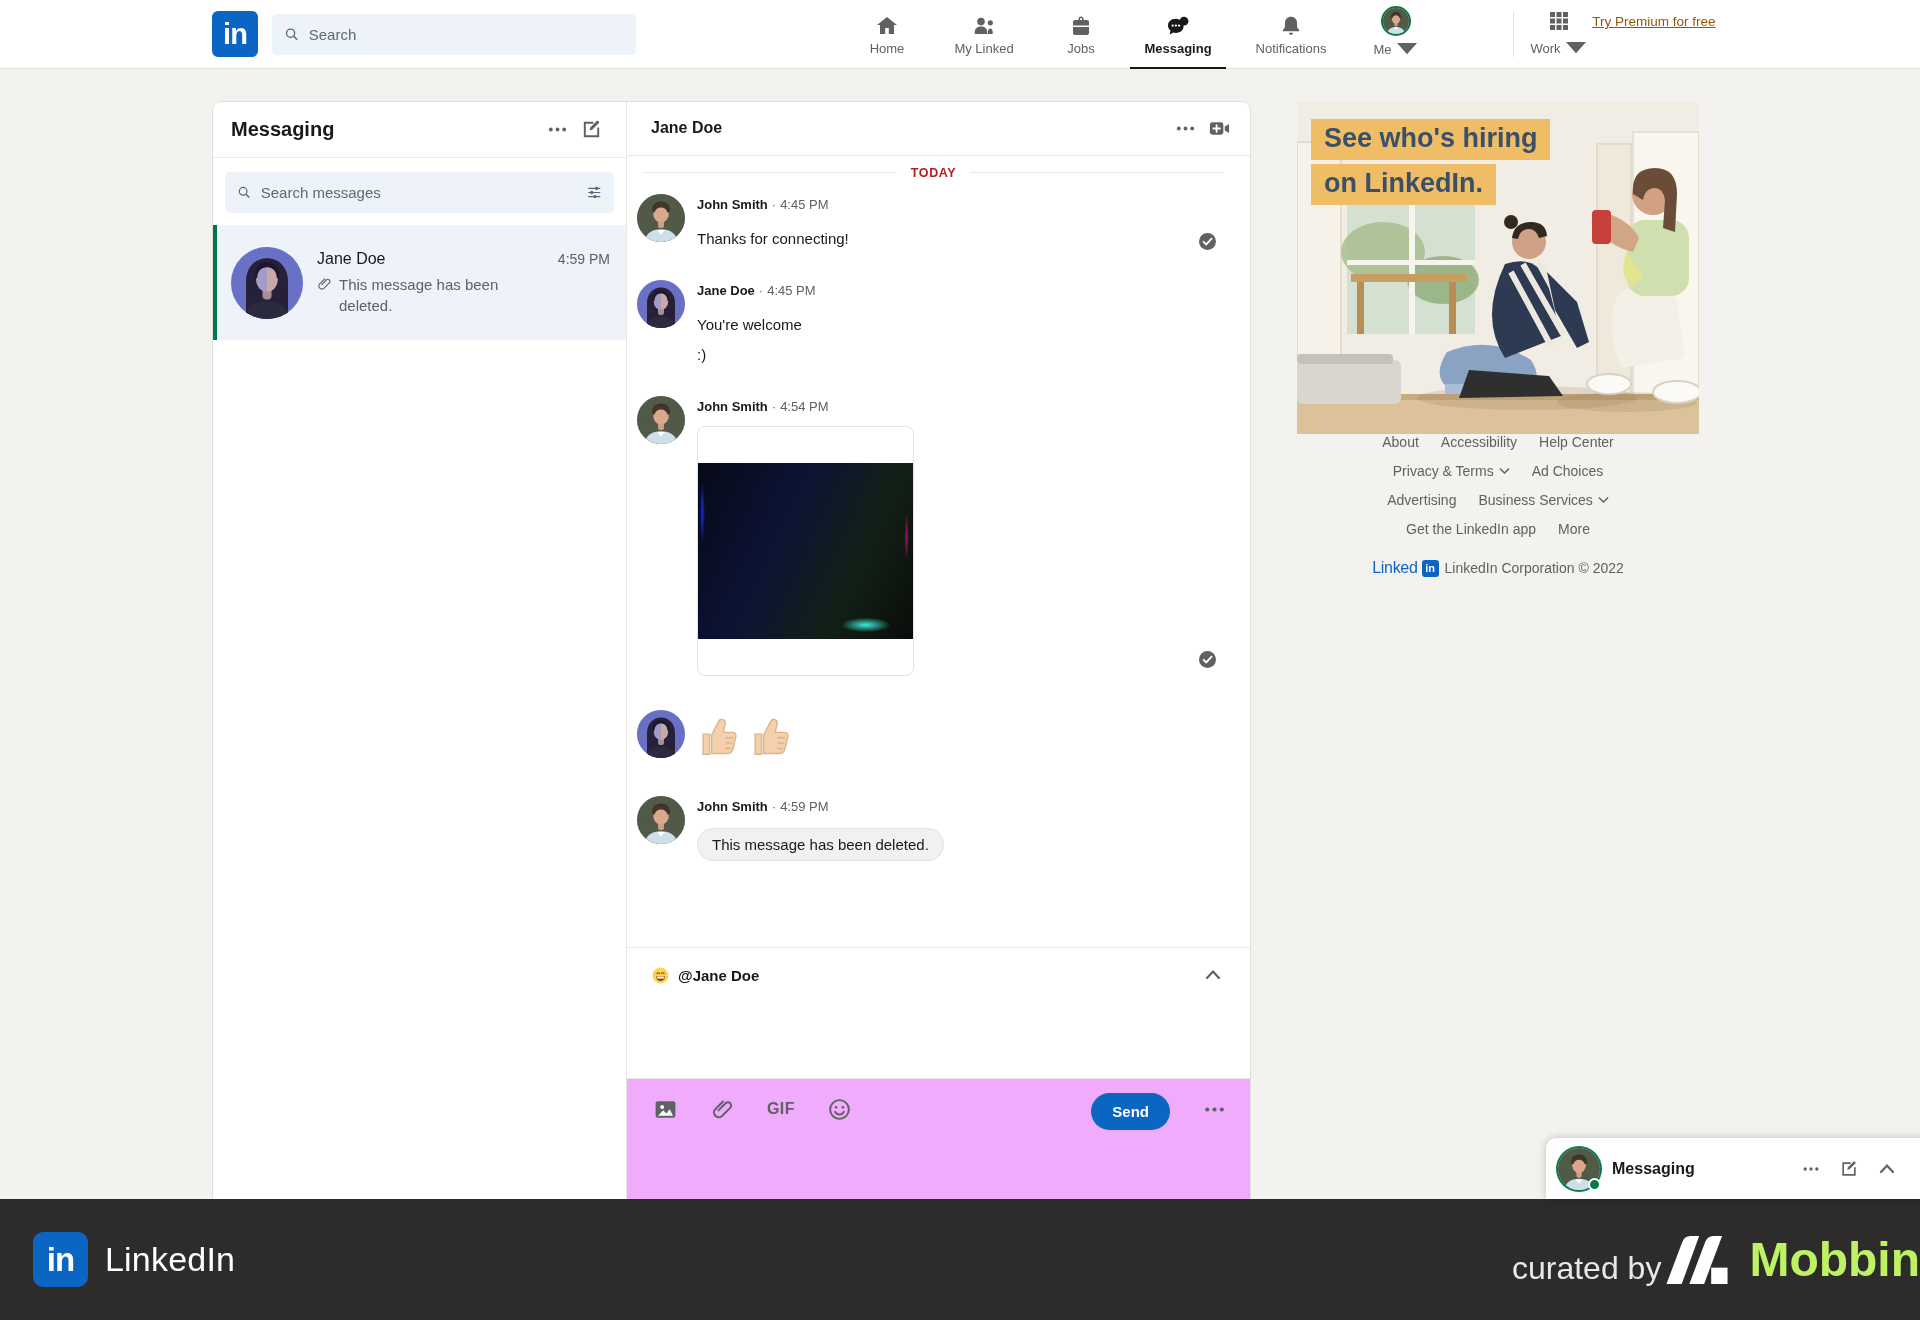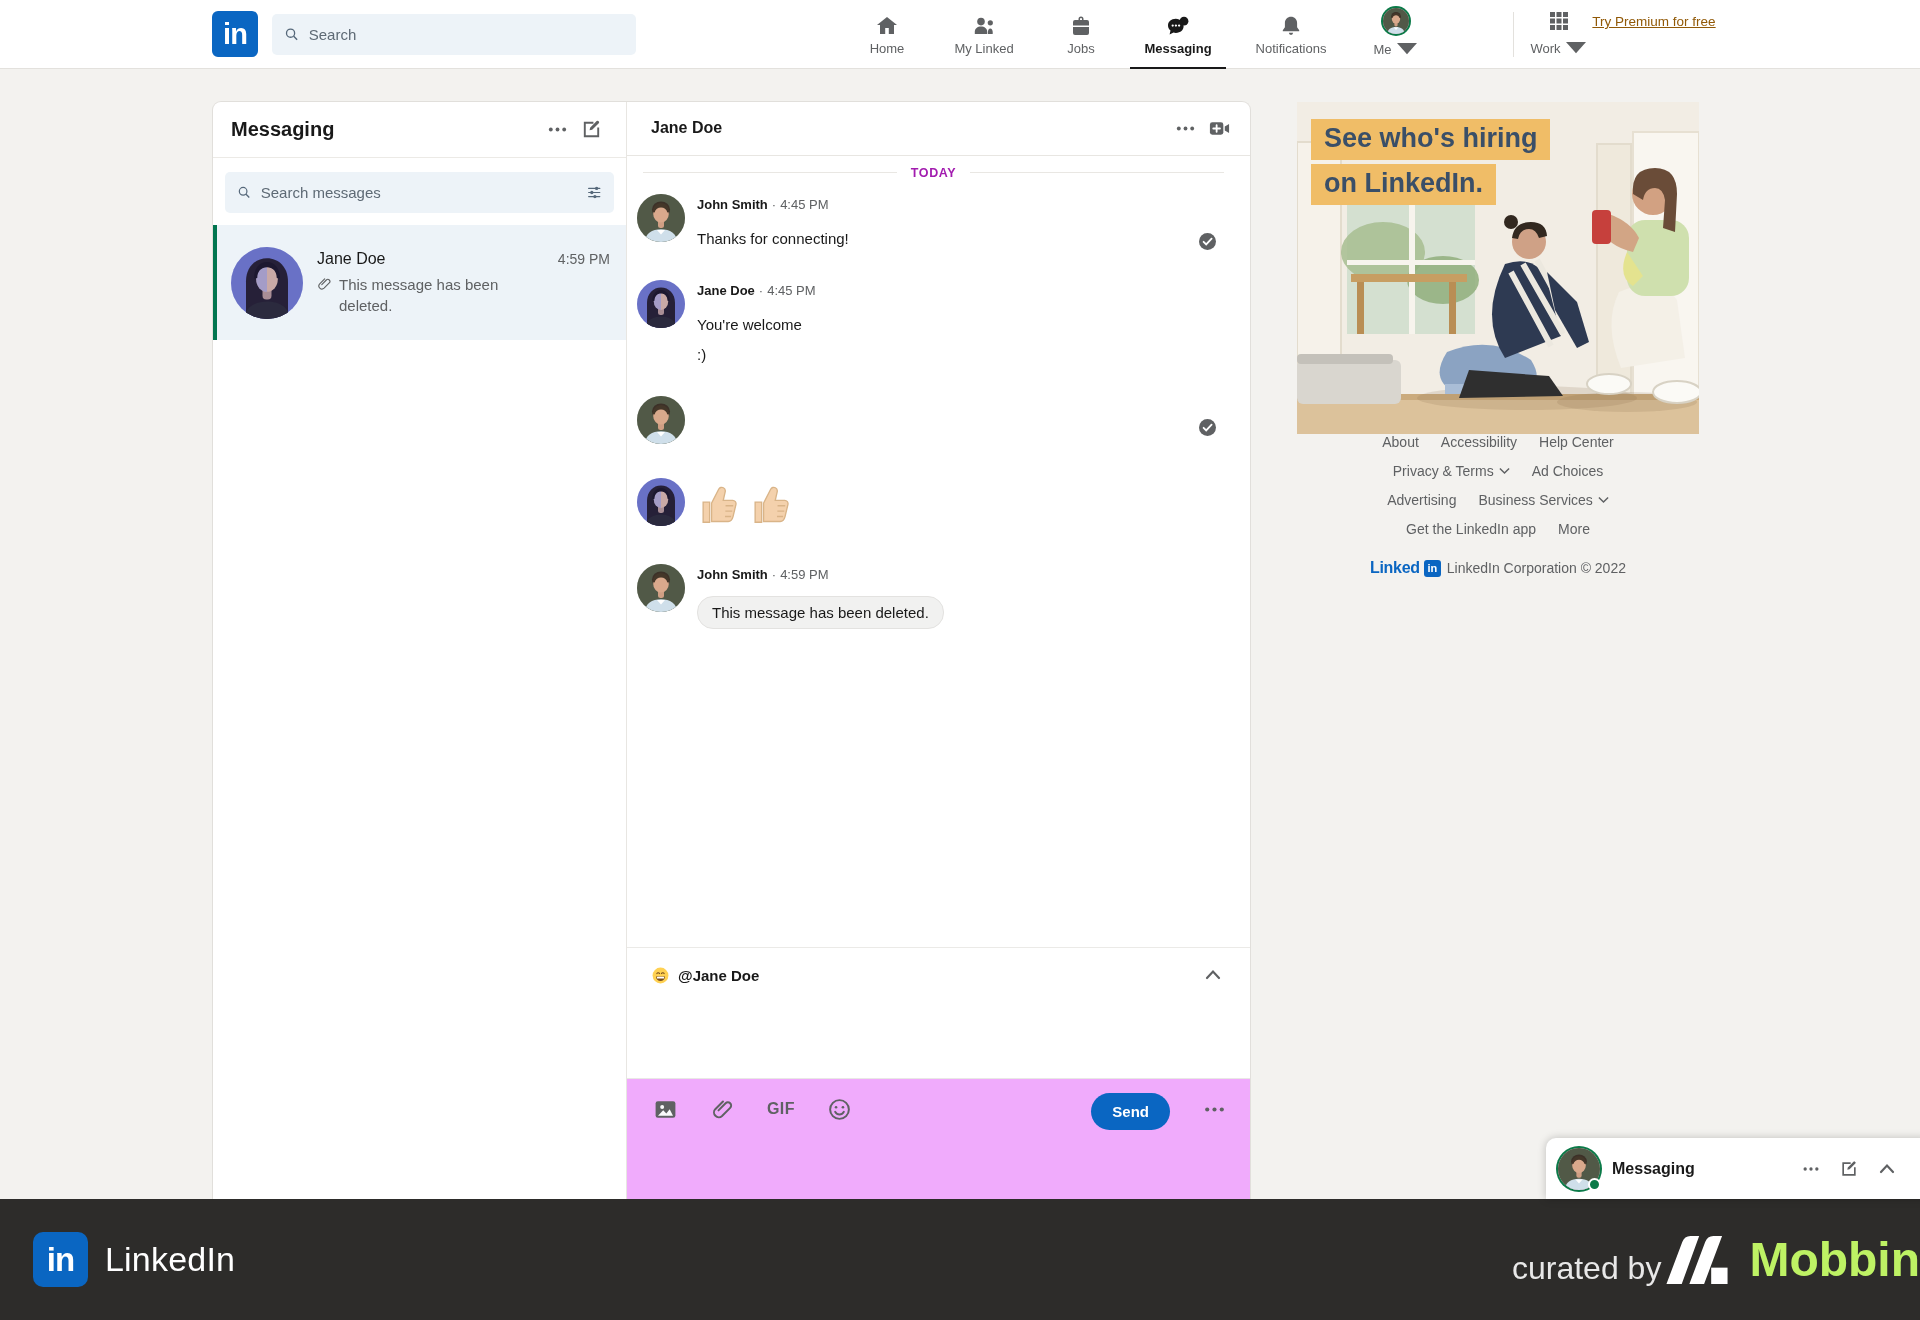--- a/index.html
+++ b/index.html
@@ -58,21 +58,21 @@
   .convo-snippet { margin-top:6px; font-size:15px; color:#5f6163; line-height:21px; max-width:205px; position:relative; padding-left:22px; }
   .convo-snippet .clip { position:absolute; left:0; top:2px; width:16px; height:16px; color:#5f6163; }
 
   
   .thread-pane { flex:1; display:flex; flex-direction:column; min-width:0; }
   .cp-header { height:54px; border-bottom:1px solid #e8e6e2; display:flex; align-items:center; padding:0 14px 0 24px; }
   .cp-title { flex:1; font-size:16px; font-weight:bold; color:#191919; }
   .cp-messages { height:792px; overflow:hidden; padding:8px 20px 0 10px; }
   .day-divider { display:flex; align-items:center; gap:14px; margin:2px 6px 14px; }
   .day-divider .line { flex:1; height:1px; background:#e9e7e3; }
-  .day-divider .label { font-size:12.5px; font-weight:bold; letter-spacing:.6px; color:#a21caf; }
+  .day-divider .label { font-size:12.5px; font-weight:bold; letter-spacing:.6px; color:#b91c1c; }
   .msg-group { position:relative; display:grid; grid-template-columns:48px 1fr; column-gap:12px; margin-bottom:26px; padding-right:40px; }
   .msg-group.mb34 { margin-bottom:34px; } .msg-group.mb36 { margin-bottom:36px; }
   .msg-head { font-size:13px; line-height:22px; color:#5f6163; margin-bottom:8px; }
   .msg-name { font-weight:bold; color:#191919; }
   .msg-sep { margin:0 4px; }
   .msg-line { font-size:15px; color:#191919; line-height:30px; }
   .img-card { margin-top:2px; width:217px; height:250px; background:#fff; border:1px solid #e4e2de; border-radius:8px;
     display:flex; align-items:center; overflow:hidden; cursor:pointer; }
   .img-gradient { width:100%; height:176px;
     background:
@@ -108,21 +108,21 @@
   .ad svg { position:absolute; inset:0; }
   .ad-line { position:absolute; left:14px; background:#f0bd67; color:#3a4f68; font-weight:bold; font-size:27px;
     padding:4px 13px 6px; white-space:nowrap; }
   .ad-line.l1 { top:17px; }
   .ad-line.l2 { top:62px; }
   .rail-links { text-align:center; font-size:14px; color:#5f6163; }
   .rail-row { margin-bottom:13px; display:flex; justify-content:center; gap:22px; align-items:center; }
   .rail-link { cursor:pointer; display:inline-flex; align-items:center; gap:5px; }
   .rail-link svg { width:11px; height:8px; }
   .copyright { margin-top:22px; display:flex; justify-content:center; align-items:center; gap:6px; font-size:14px; color:#5f6163; }
-  .li-word { color:#0a66c2; font-weight:bold; font-size:16px; letter-spacing:-.3px; }
+  .li-word { color:#0a66c2; font-weight:normal; font-size:16px; letter-spacing:-.3px; }
   .li-tile-sm { width:17px; height:17px; background:#0a66c2; border-radius:3px; color:#fff; font-size:11px; font-weight:bold;
     display:inline-flex; align-items:center; justify-content:center; margin-left:-2px; }
 
   
   .widget { position:absolute; left:1546px; top:1138px; width:380px; height:61px; background:#fff; border-radius:10px 0 0 0;
     box-shadow:0 0 8px rgba(0,0,0,.22); display:flex; align-items:center; padding:0 10px 0 12px; z-index:30; }
   .widget-avatar-wrap { position:relative; }
   .status-dot { position:absolute; right:-1px; bottom:-1px; width:13px; height:13px; background:#0b7a48; border:2px solid #fff; border-radius:50%; }
   .widget-title { flex:1; margin-left:12px; font-size:16px; font-weight:bold; color:#191919; }
   .widget-icons { display:flex; gap:8px; margin-right:14px; }
@@ -378,20 +378,28 @@
     <rect width="48" height="48" fill="#59624f"></rect>
     <rect width="48" height="48" fill="#46503f" opacity=".45"></rect>
     <ellipse cx="24" cy="15.5" rx="9" ry="8" fill="#3c3128"></ellipse>
     <rect x="21" y="25" width="6" height="9" rx="2.5" fill="#cf9f84"></rect>
     <ellipse cx="24" cy="20" rx="7.8" ry="8.6" fill="#d9a98c"></ellipse>
     <path d="M15.8 18 c0-5.4 3.6-9 8.2-9 s8.2 3.6 8.2 9 l-1.8 .4 c-.9-3.2-3.3-5-6.4-5 s-5.5 1.8 -6.4 5 Z" fill="#443729"></path>
     <path d="M8 48 c0-8.6 7-12.8 16-12.8 s16 4.2 16 12.8 Z" fill="#cfdfea"></path>
     <path d="M20 36 l4 4.5 4-4.5 Z" fill="#ffffff"></path>
   </svg>
 </span>
+          <div>
+            <div class="msg-head">
+              <span class="msg-name">John Smith</span><span class="msg-sep">·</span><span>4:54 PM</span>
+            </div>
+            <div class="img-card">
+              <div class="img-gradient"></div>
+            </div>
+          </div>
           <svg class="check hi" viewBox="0 0 17 17">
             <circle cx="8.5" cy="8.5" r="8.5" fill="#5f6163"></circle>
             <path d="M4.6 8.8 l2.6 2.6 L12.6 5.6" stroke="#fff" stroke-width="1.8" fill="none" stroke-linecap="round"></path>
           </svg>
         </div>
 
         <div class="msg-group mb36">
           <span class="avatar sz48">
   <svg viewBox="0 0 48 48" preserveAspectRatio="xMidYMid slice">
     <rect width="48" height="48" fill="#8089e4"></rect>

